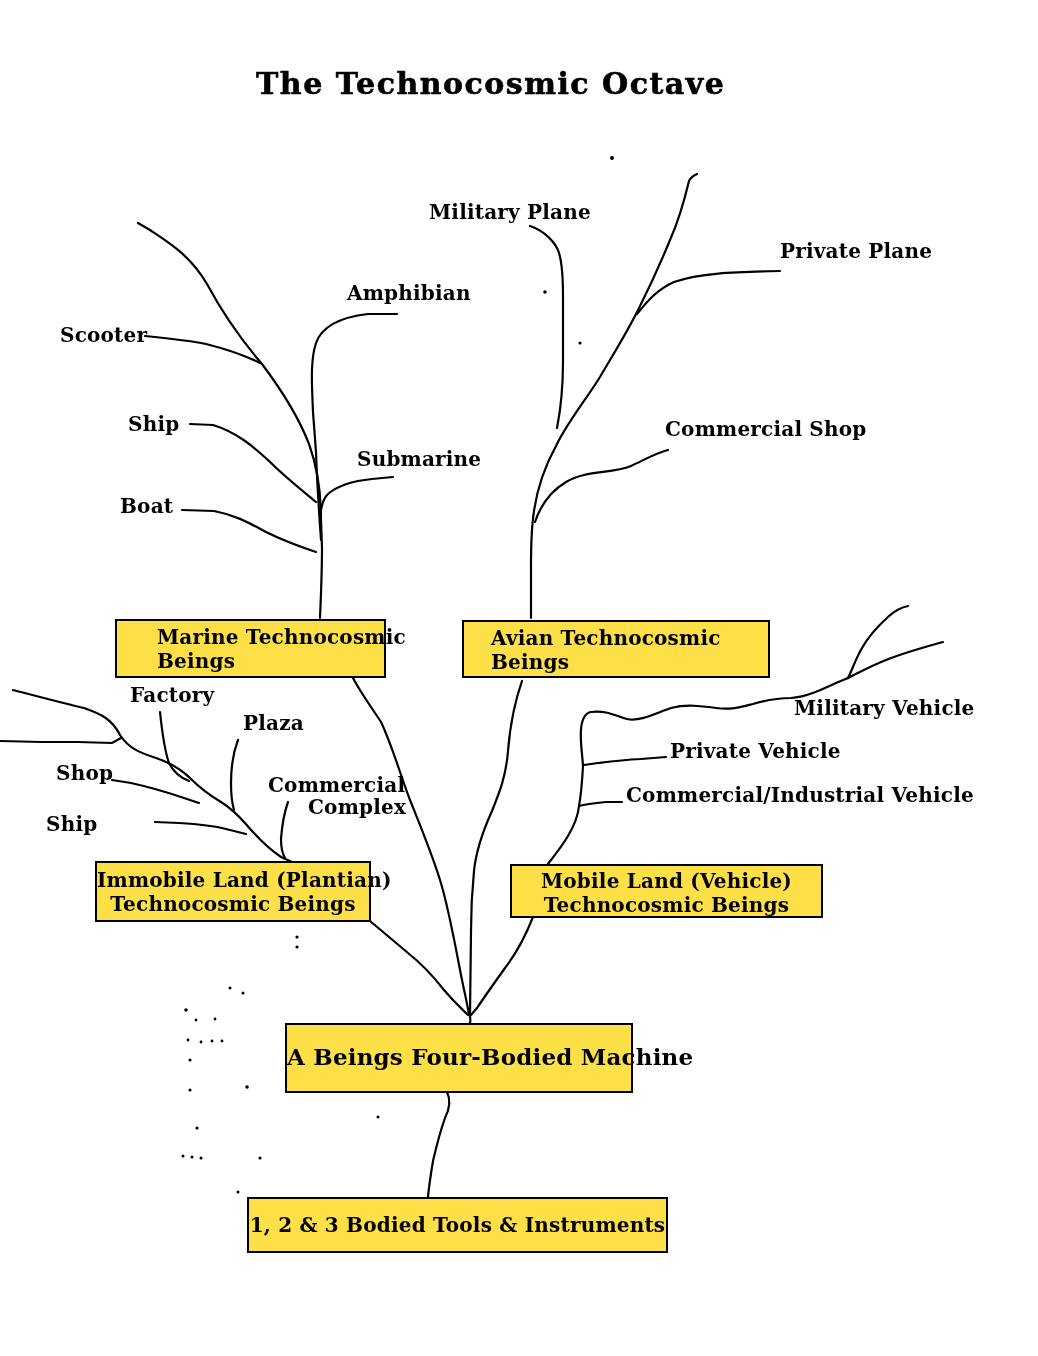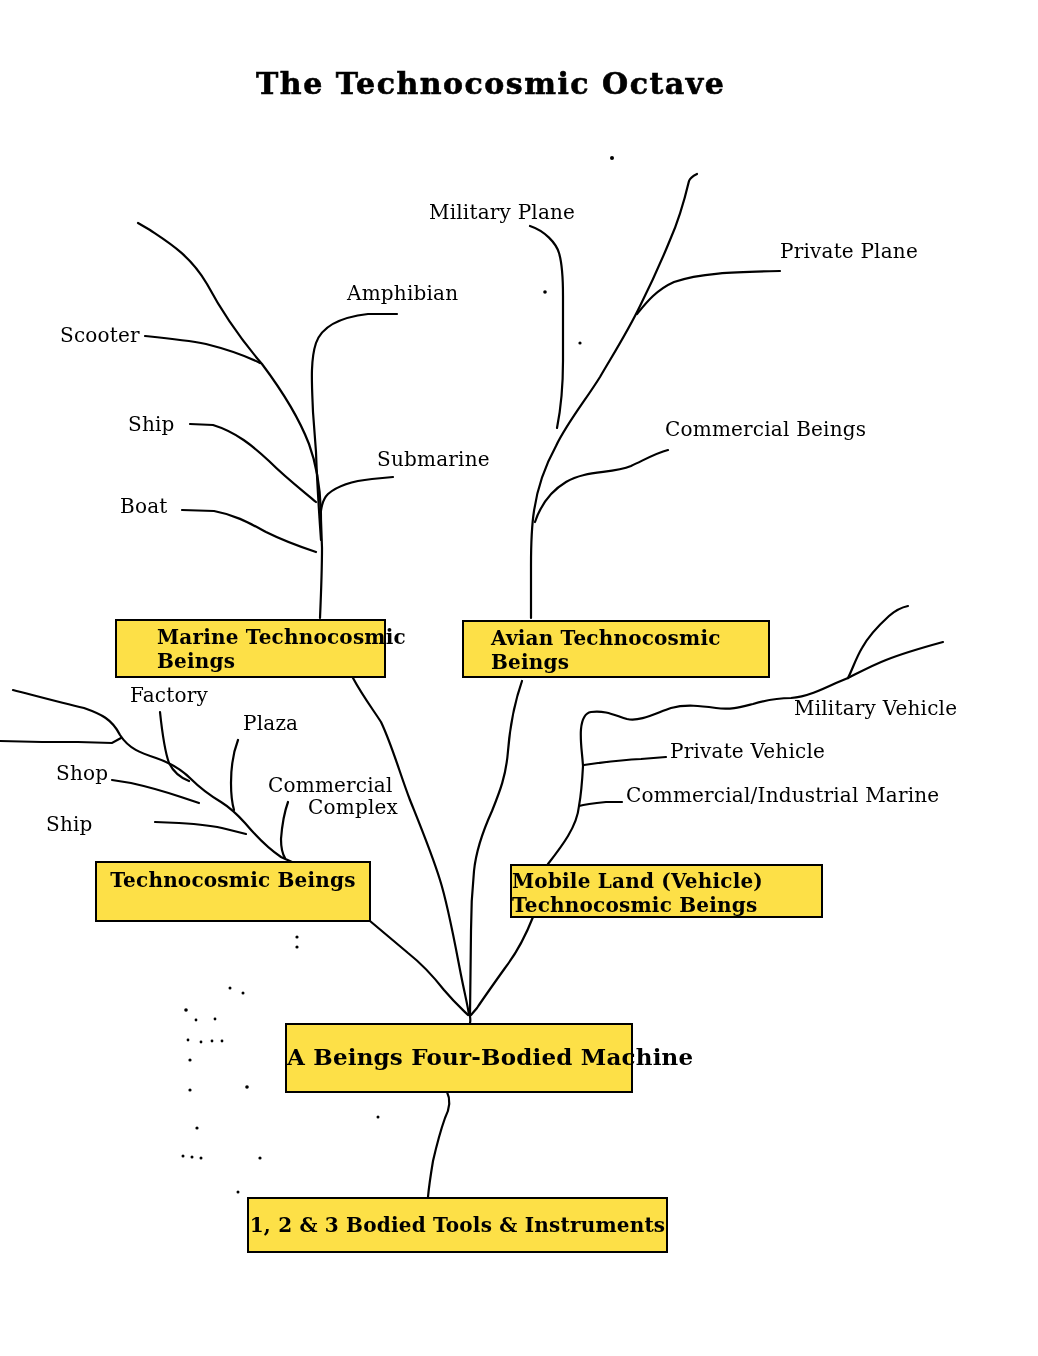--- a/index.html
+++ b/index.html
@@ -8,34 +8,34 @@
     font-family:"DejaVu Serif","Liberation Serif",serif;color:#000;
     overflow:hidden;margin:0 auto;padding-left:16px;
   }
   .lines{position:absolute;left:0;top:0;z-index:0;}
   .title{
     position:absolute;left:256px;top:66px;font-size:30px;font-weight:bold;
     letter-spacing:1.5px;z-index:1;white-space:nowrap;
     -webkit-text-stroke:0.6px #000;
   }
   .lbl{
-    position:absolute;font-size:20px;font-weight:normal;line-height:22px;
+    position:absolute;font-size:20px;font-weight:bold;line-height:22px;
     white-space:nowrap;z-index:1;letter-spacing:0.2px;
   }
   .lbl .ln2{display:block;}
   .nodebox{
     position:absolute;background:#fde047;border:2px solid #000;z-index:2;
     font-size:20px;font-weight:bold;line-height:24px;letter-spacing:0.2px;
     box-sizing:border-box;
   }
   .nodebox span{display:block;white-space:nowrap;}
   .box-marine{left:115px;top:619px;width:271px;height:59px;padding:4px 0 0 40px;}
   .box-avian{left:462px;top:620px;width:308px;height:58px;padding:4px 0 0 27px;}
   .box-immobile{left:95px;top:861px;width:276px;height:61px;padding:5px 0 0 0;text-align:center;}
-  .box-mobile{left:510px;top:864px;width:313px;height:54px;padding:3px 0 0 0;text-align:left;}
+  .box-mobile{left:510px;top:864px;width:313px;height:54px;padding:3px 0 0 0;text-align:center;}
   .box-machine{left:285px;top:1023px;width:348px;height:70px;text-align:center;padding-top:20px;font-size:23px;}
   .box-tools{left:247px;top:1197px;width:421px;height:56px;text-align:center;padding-top:14px;font-size:20px;}
 </style>
 </head>
 <body>
 
 <div class="page">
 
   <svg class="lines" width="1038" height="1356" viewBox="0 0 1038 1356" fill="none" stroke="#000" stroke-width="2.2" stroke-linecap="round">
 
@@ -98,49 +98,50 @@
       <circle cx="378" cy="1117" r="1.5"></circle>
         <circle cx="238" cy="1192" r="1.5"></circle>
     </g>
   </svg>
 
   <div class="title">The Technocosmic Octave</div>
 
   <div class="lbl" style="left:60px;top:324px">Scooter</div>
   <div class="lbl" style="left:347px;top:282px">Amphibian</div>
   <div class="lbl" style="left:128px;top:413px">Ship</div>
-  <div class="lbl" style="left:377px;top:448px">Submarine</div>
+  <div class="lbl" style="left:357px;top:448px">Submarine</div>
   <div class="lbl" style="left:120px;top:495px">Boat</div>
 
   <div class="lbl" style="left:429px;top:201px">Military Plane</div>
   <div class="lbl" style="left:780px;top:240px">Private Plane</div>
-  <div class="lbl" style="left:665px;top:418px">Commercial Beings</div>
+  <div class="lbl" style="left:665px;top:418px">Commercial Shop</div>
 
   <div class="lbl" style="left:130px;top:684px">Factory</div>
   <div class="lbl" style="left:243px;top:712px">Plaza</div>
   <div class="lbl" style="left:56px;top:762px">Shop</div>
   <div class="lbl" style="left:46px;top:813px">Ship</div>
   <div class="lbl" style="left:268px;top:774px">
     <span>Commercial</span>
     <span class="ln2" style="margin-left:40px">Complex</span>
   </div>
 
   <div class="lbl" style="left:794px;top:697px">Military Vehicle</div>
   <div class="lbl" style="left:670px;top:740px">Private Vehicle</div>
-  <div class="lbl" style="left:626px;top:784px">Commercial/Industrial Marine</div>
+  <div class="lbl" style="left:626px;top:784px">Commercial/Industrial Vehicle</div>
 
   <div class="nodebox box-marine">
     <span>Marine Technocosmic</span>
     <span>Beings</span>
   </div>
   <div class="nodebox box-avian">
     <span>Avian Technocosmic</span>
     <span>Beings</span>
   </div>
   <div class="nodebox box-immobile">
+    <span>Immobile Land (Plantian)</span>
     <span>Technocosmic Beings</span>
   </div>
   <div class="nodebox box-mobile">
     <span>Mobile Land (Vehicle)</span>
     <span>Technocosmic Beings</span>
   </div>
   <div class="nodebox box-machine">
     <span>A Beings Four-Bodied Machine</span>
   </div>
   <div class="nodebox box-tools">

